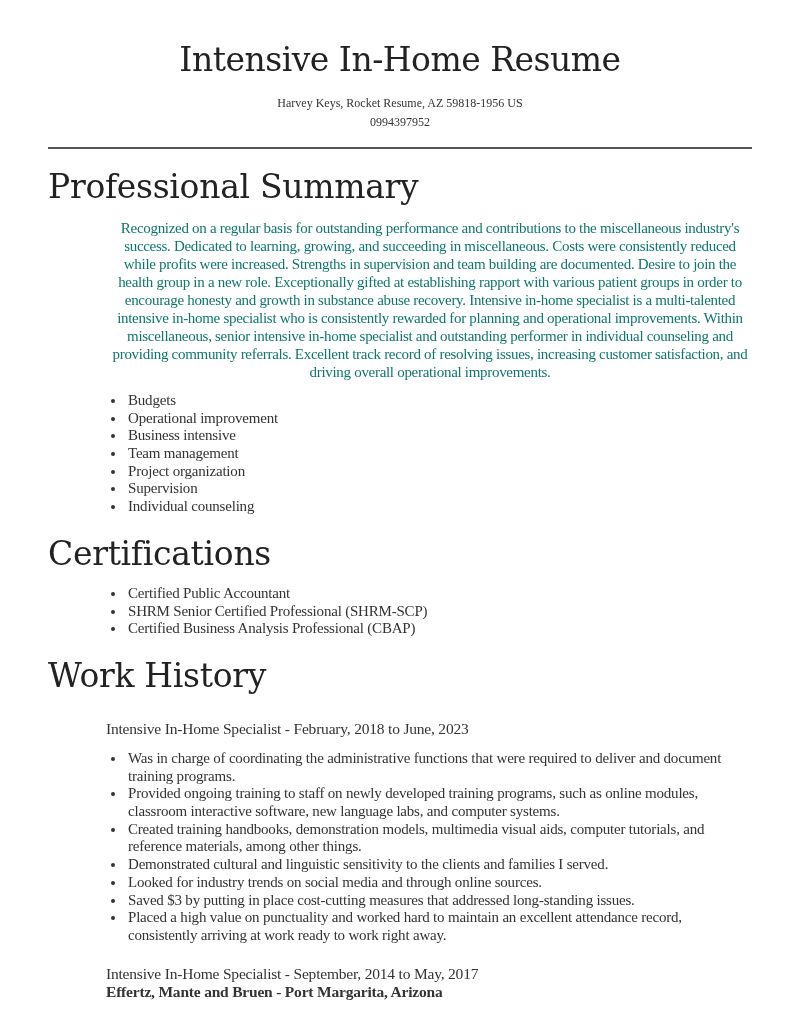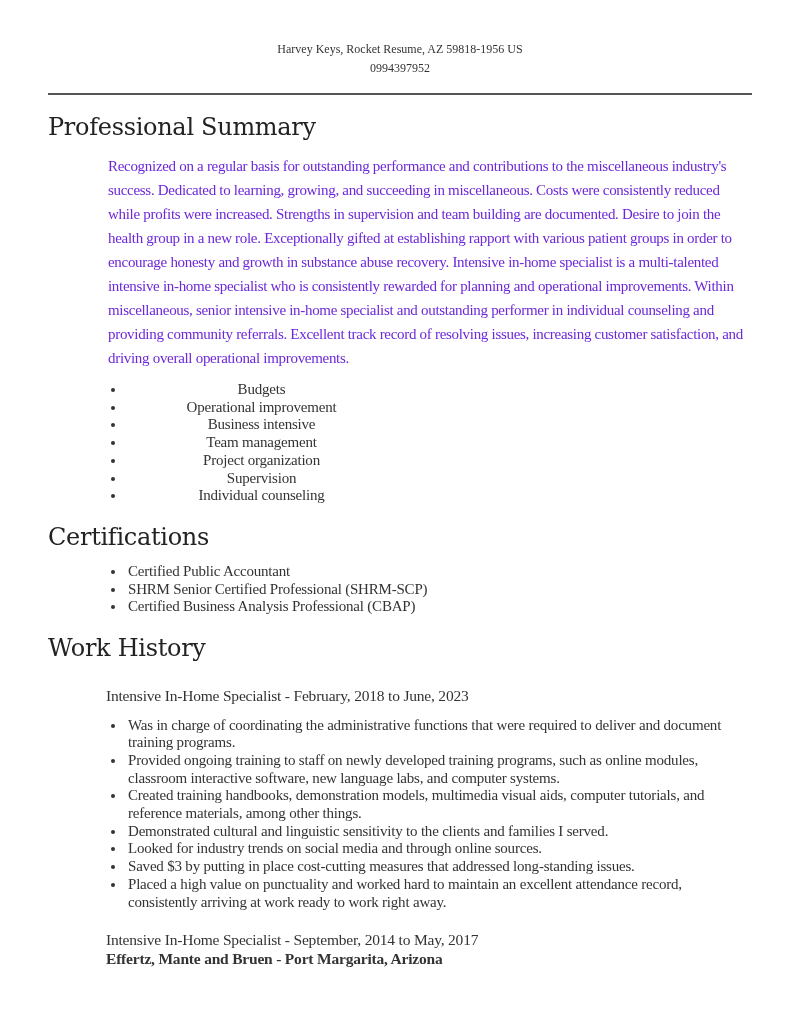--- a/index.html
+++ b/index.html
@@ -36,68 +36,69 @@
     color: #333333;
   }
   .divider {
     border: none;
     border-top: 2px solid #555555;
     margin: 15px 0 0 0;
   }
   
   .section-heading {
     font-family: "DejaVu Serif", serif;
-    font-size: 24px;
+    font-size: 33px;
     font-weight: 400;
     color: #222222;
     margin: 17px 0 0 0;
     line-height: 1.25;
     letter-spacing: -0.3px;
   }
   .summary-text {
     margin: 12px 0 0 60px;
     font-size: 15px;
-    line-height: 24px;
+    line-height: 18px;
     letter-spacing: -0.3px;
-    color: #6d28d9;
+    color: #0f766e;
+    text-align: center;
   }
   ul.bullet-list {
     margin: 11px 0 0 0;
     padding: 0 0 0 78px;
     font-size: 15px;
     line-height: 17.7px;
     letter-spacing: -0.2px;
     list-style: disc outside;
   }
   ul.bullet-list li { padding-left: 2px; }
   .skills-grid {
     display: grid;
     grid-template-columns: 1fr 1fr;
     column-gap: 10px;
-    text-align: center;
   }
   .skills-grid ul.bullet-list { margin-top: 11px; }
   
   .job { margin-top: 24px; }
   .job + .job { margin-top: 20px; }
   .job-head {
     margin-left: 58px;
     font-size: 15.5px;
     line-height: 18.5px;
     letter-spacing: -0.2px;
     color: #333333;
   }
   .job-company { font-weight: 700; }
   .job ul.bullet-list { margin-top: 11px; }
 </style>
 </head>
 <body>
 
 <div class="page">
 
+  <h1 class="doc-title">Intensive In-Home Resume</h1>
 
   <div class="contact">
     <div>Harvey Keys, Rocket Resume, AZ 59818-1956 US</div>
     <div>0994397952</div>
   </div>
 
   <hr class="divider">
 
   <h2 class="section-heading">Professional Summary</h2>
   <p class="summary-text">Recognized on a regular basis for outstanding performance and contributions to the miscellaneous industry's success. Dedicated to learning, growing, and succeeding in miscellaneous. Costs were consistently reduced while profits were increased. Strengths in supervision and team building are documented. Desire to join the health group in a new role. Exceptionally gifted at establishing rapport with various patient groups in order to encourage honesty and growth in substance abuse recovery. Intensive in-home specialist is a multi-talented intensive in-home specialist who is consistently rewarded for planning and operational improvements. Within miscellaneous, senior intensive in-home specialist and outstanding performer in individual counseling and providing community referrals. Excellent track record of resolving issues, increasing customer satisfaction, and driving overall operational improvements.</p>

